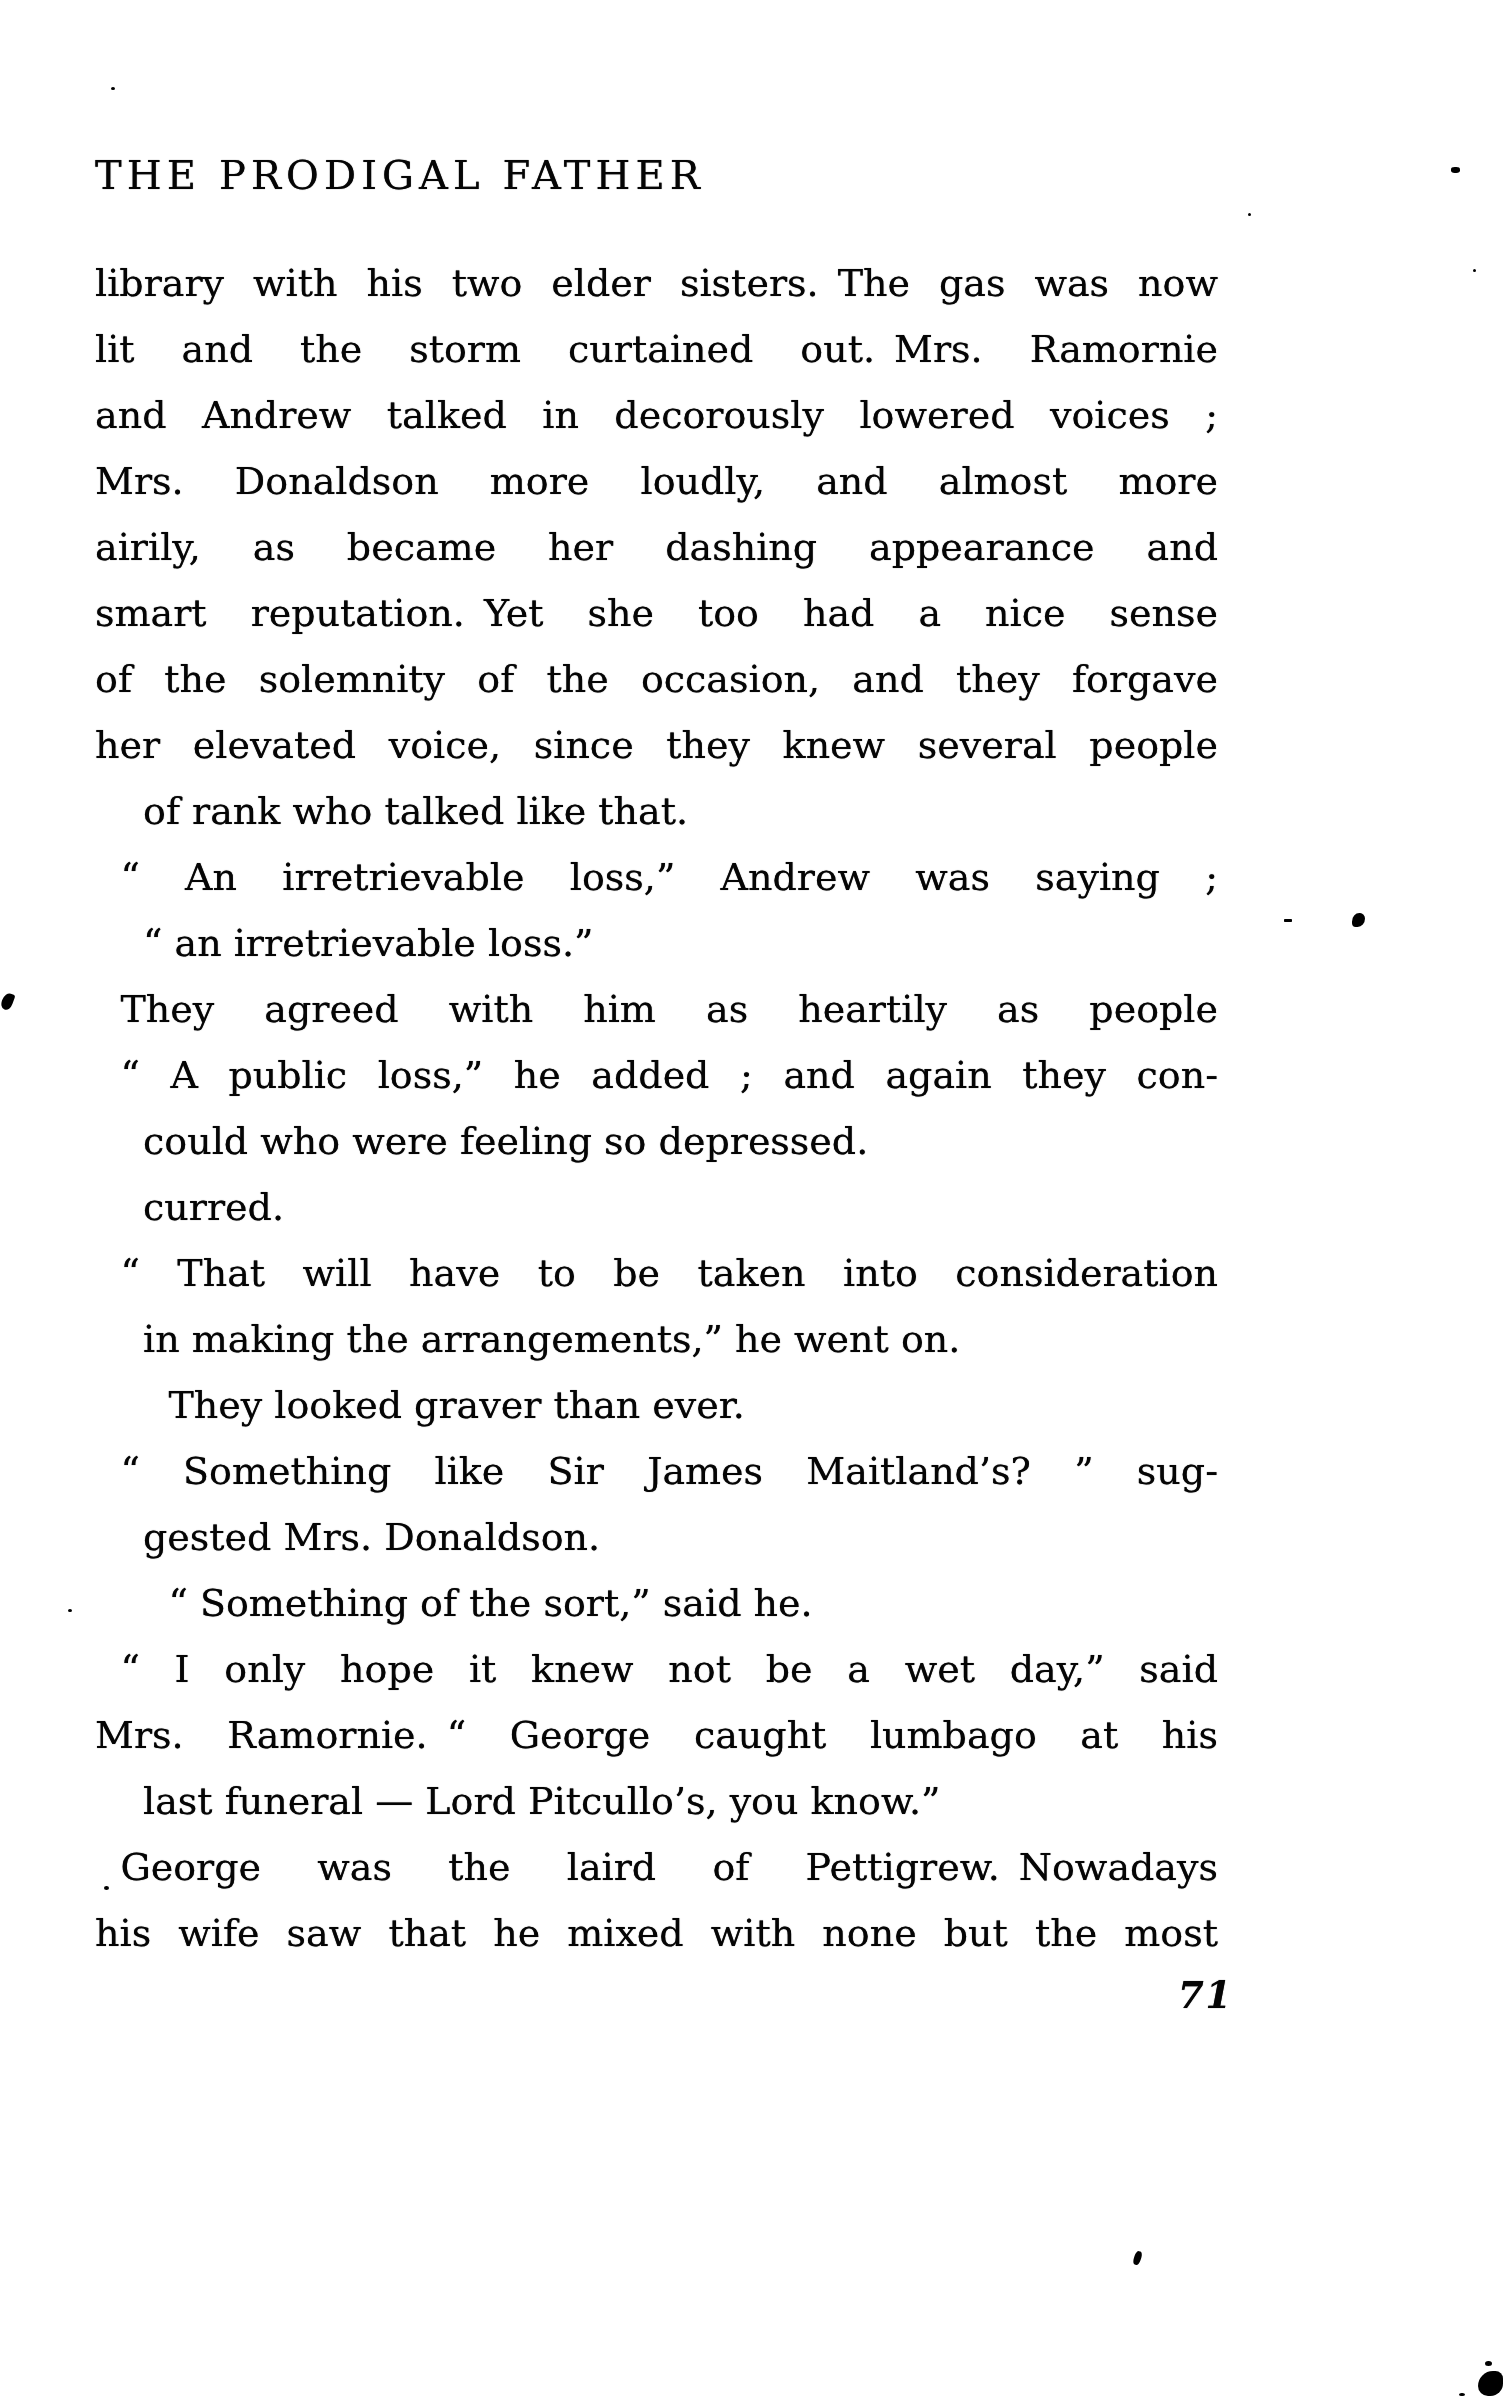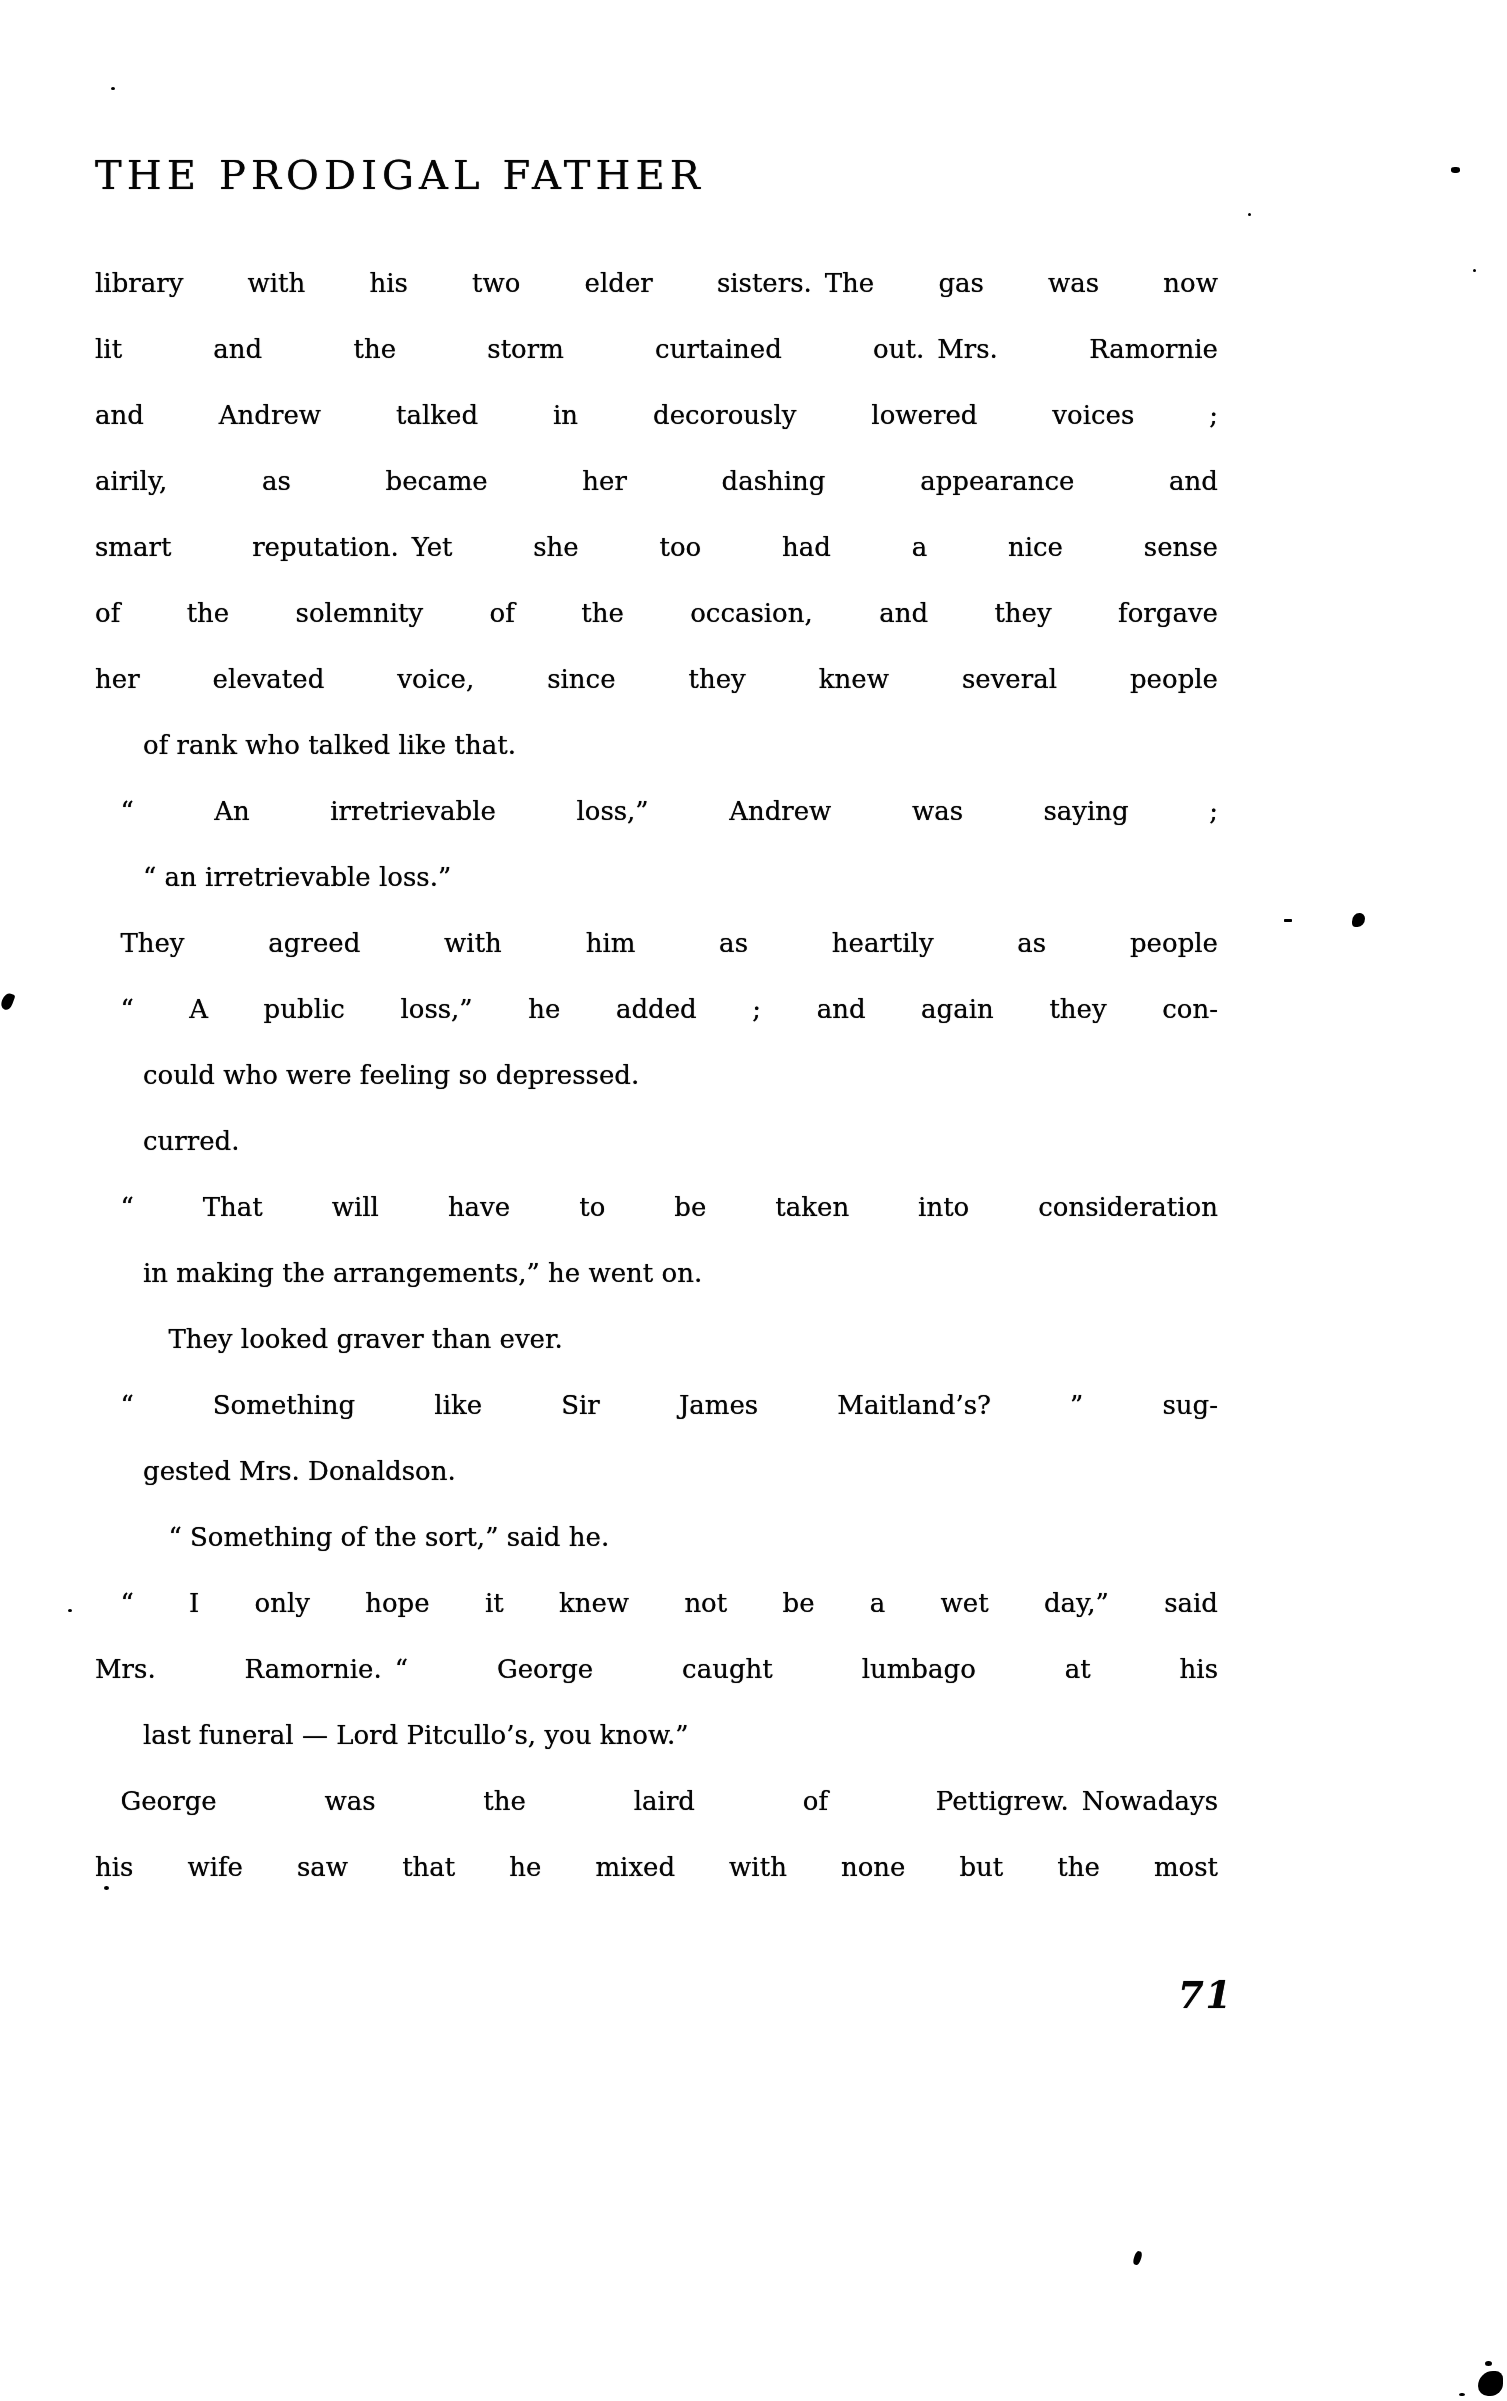--- a/index.html
+++ b/index.html
@@ -25,21 +25,21 @@
     letter-spacing: 5.1px;
     line-height: 1.1;
     white-space: nowrap;
     text-shadow: 0 0 0.8px rgba(0,0,0,0.85);
   }
   .text-block {
     position: absolute;
     top: 250px;
     left: 95px;
     width: 1123px;
-    font-size: 26px;
+    font-size: 38px;
     line-height: 66px;
     text-shadow: 0 0 0.8px rgba(0,0,0,0.8);
   }
   .line {
     text-align: justify;
     text-align-last: justify;
     text-justify: inter-word;
   }
   .line.last {
     text-align: left;
@@ -70,20 +70,21 @@
 <body>
 
 <div class="page">
 
   <div class="running-head">THE PRODIGAL FATHER</div>
 
   <div class="text-block">
       <div class="line">library with his two elder sisters. The gas was now</div>
       <div class="line">lit and the storm curtained out. Mrs. Ramornie</div>
       <div class="line">and Andrew talked in decorously lowered voices ;</div>
+      <div class="line">Mrs. Donaldson more loudly, and almost more</div>
       <div class="line">airily, as became her dashing appearance and</div>
       <div class="line">smart reputation. Yet she too had a nice sense</div>
       <div class="line">of the solemnity of the occasion, and they forgave</div>
       <div class="line">her elevated voice, since they knew several people</div>
       <div class="line last">of rank who talked like that.</div>
       <div class="line indent">“ An irretrievable loss,” Andrew was saying ;</div>
       <div class="line last">“ an irretrievable loss.”</div>
       <div class="line indent">They agreed with him as heartily as people</div>
       <div class="line indent">“ A public loss,” he added ; and again they con-</div>
       <div class="line last">could who were feeling so depressed.</div>

